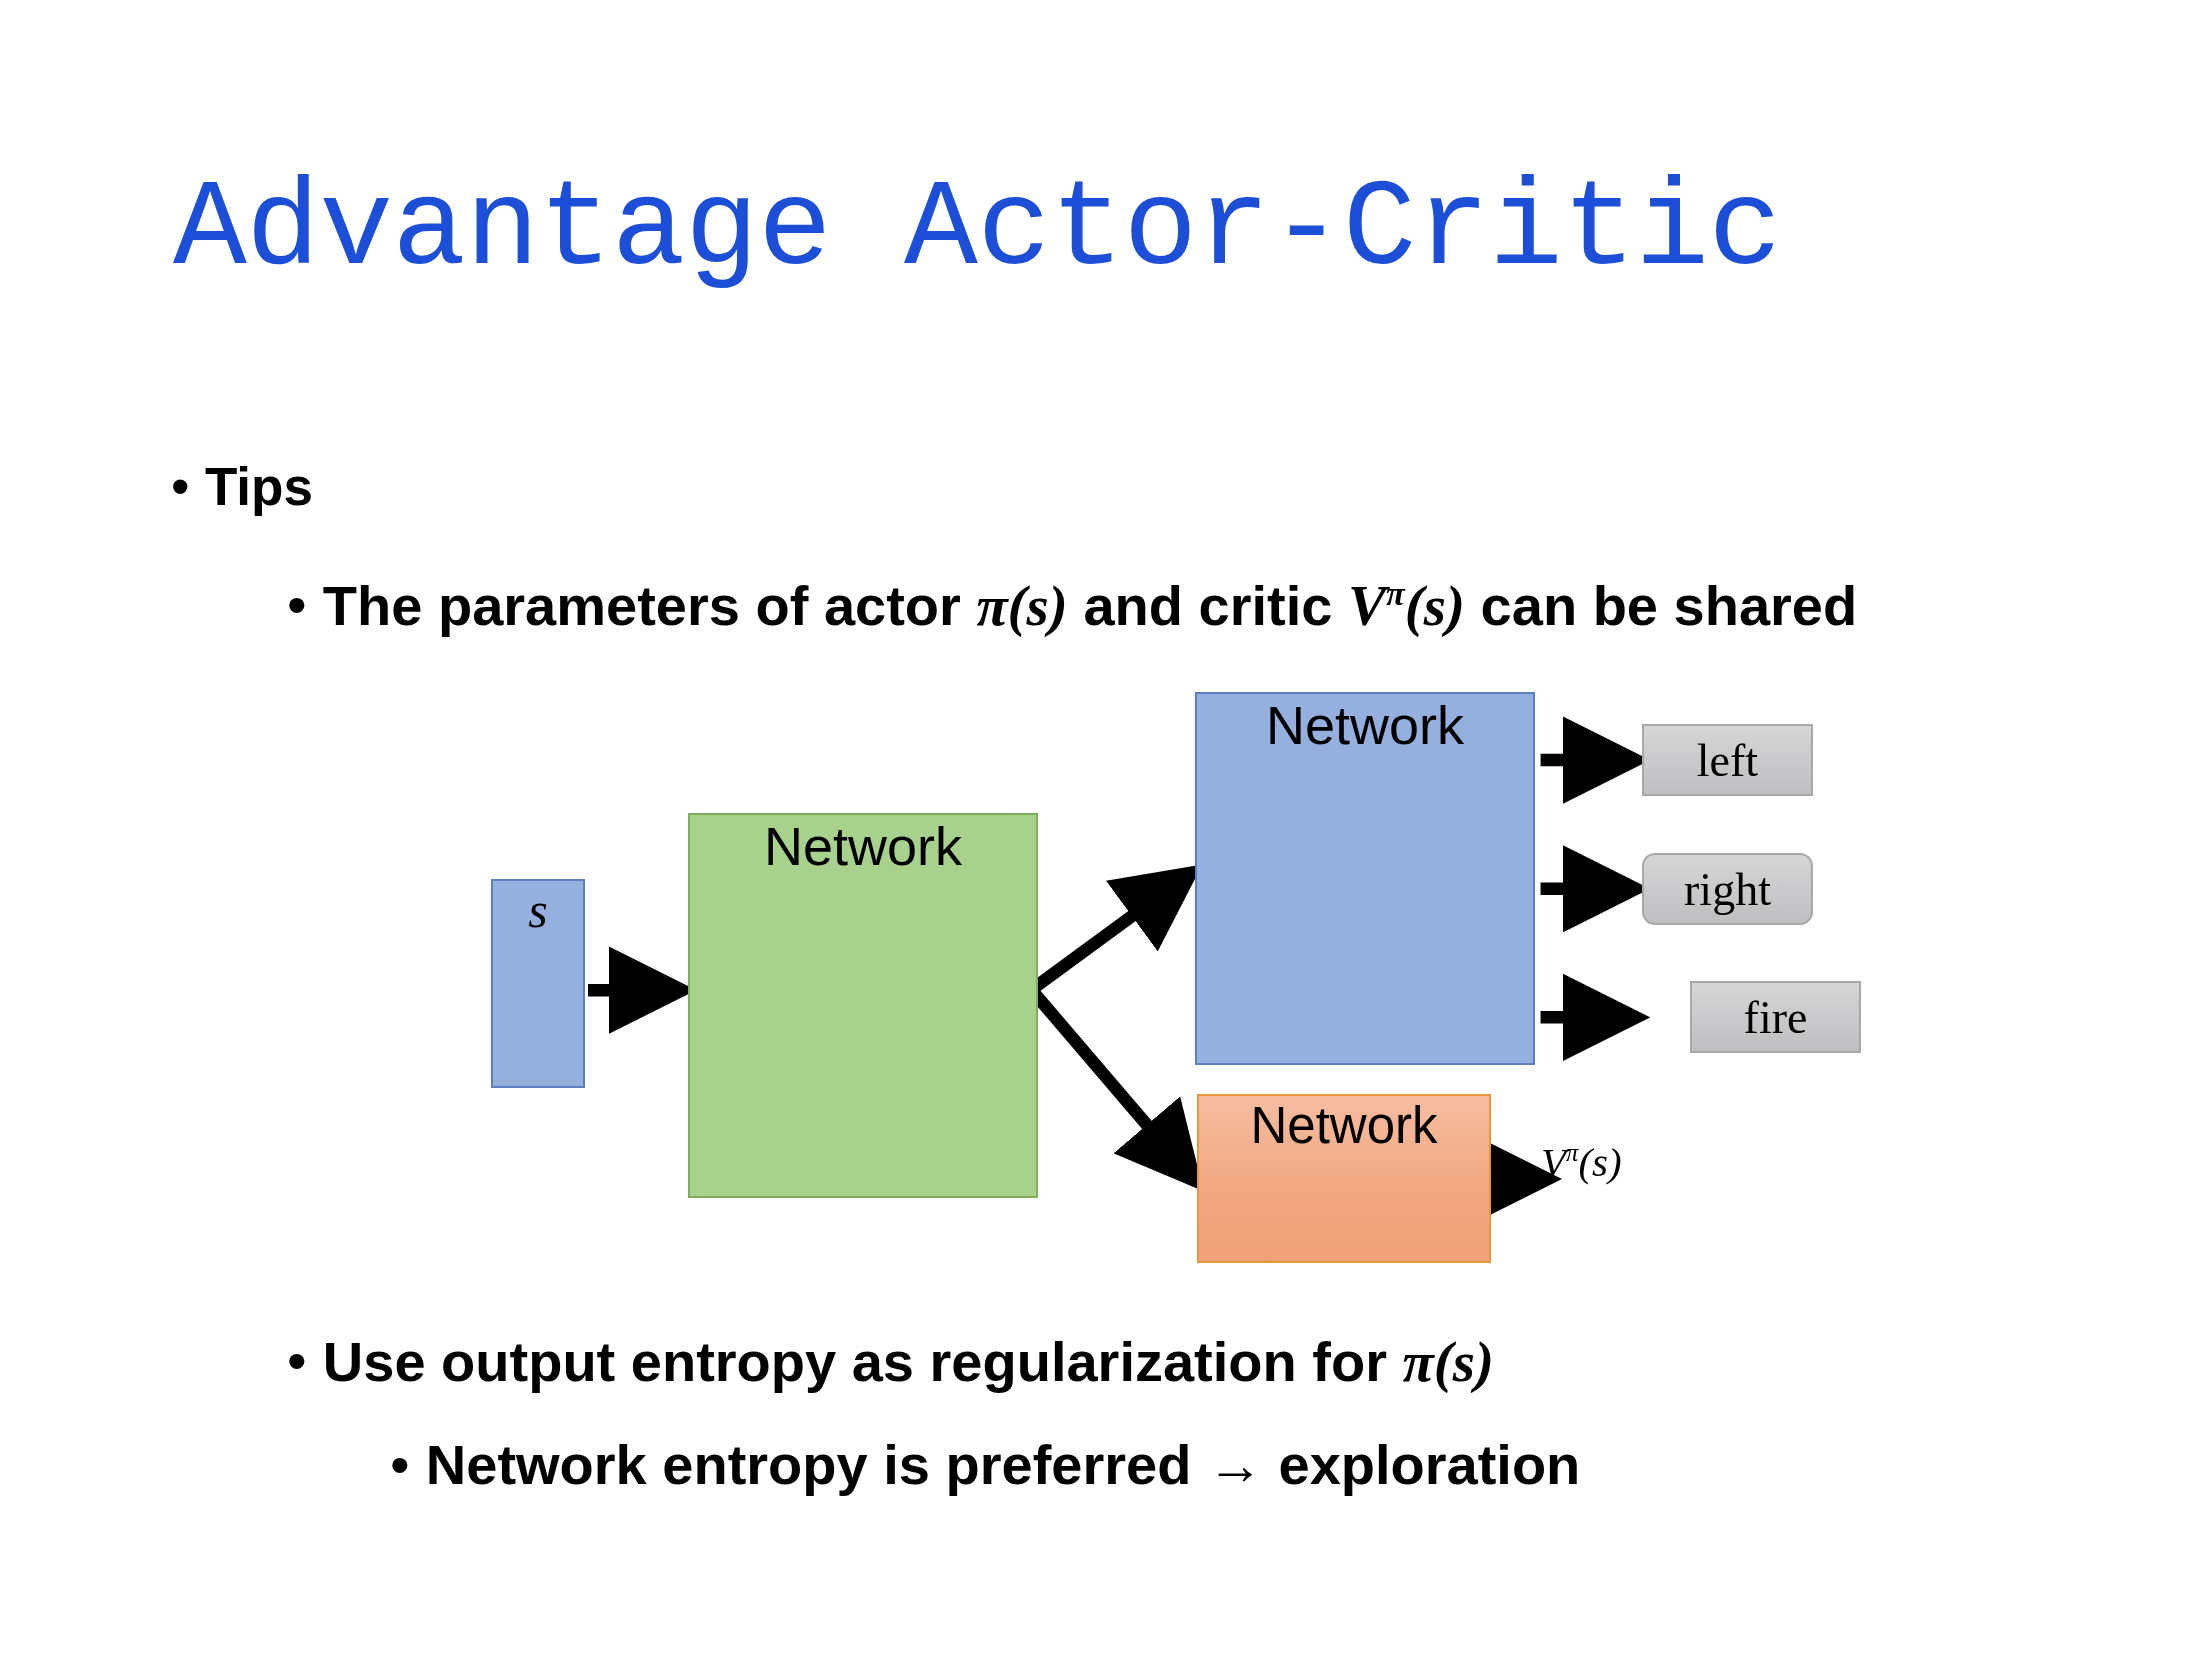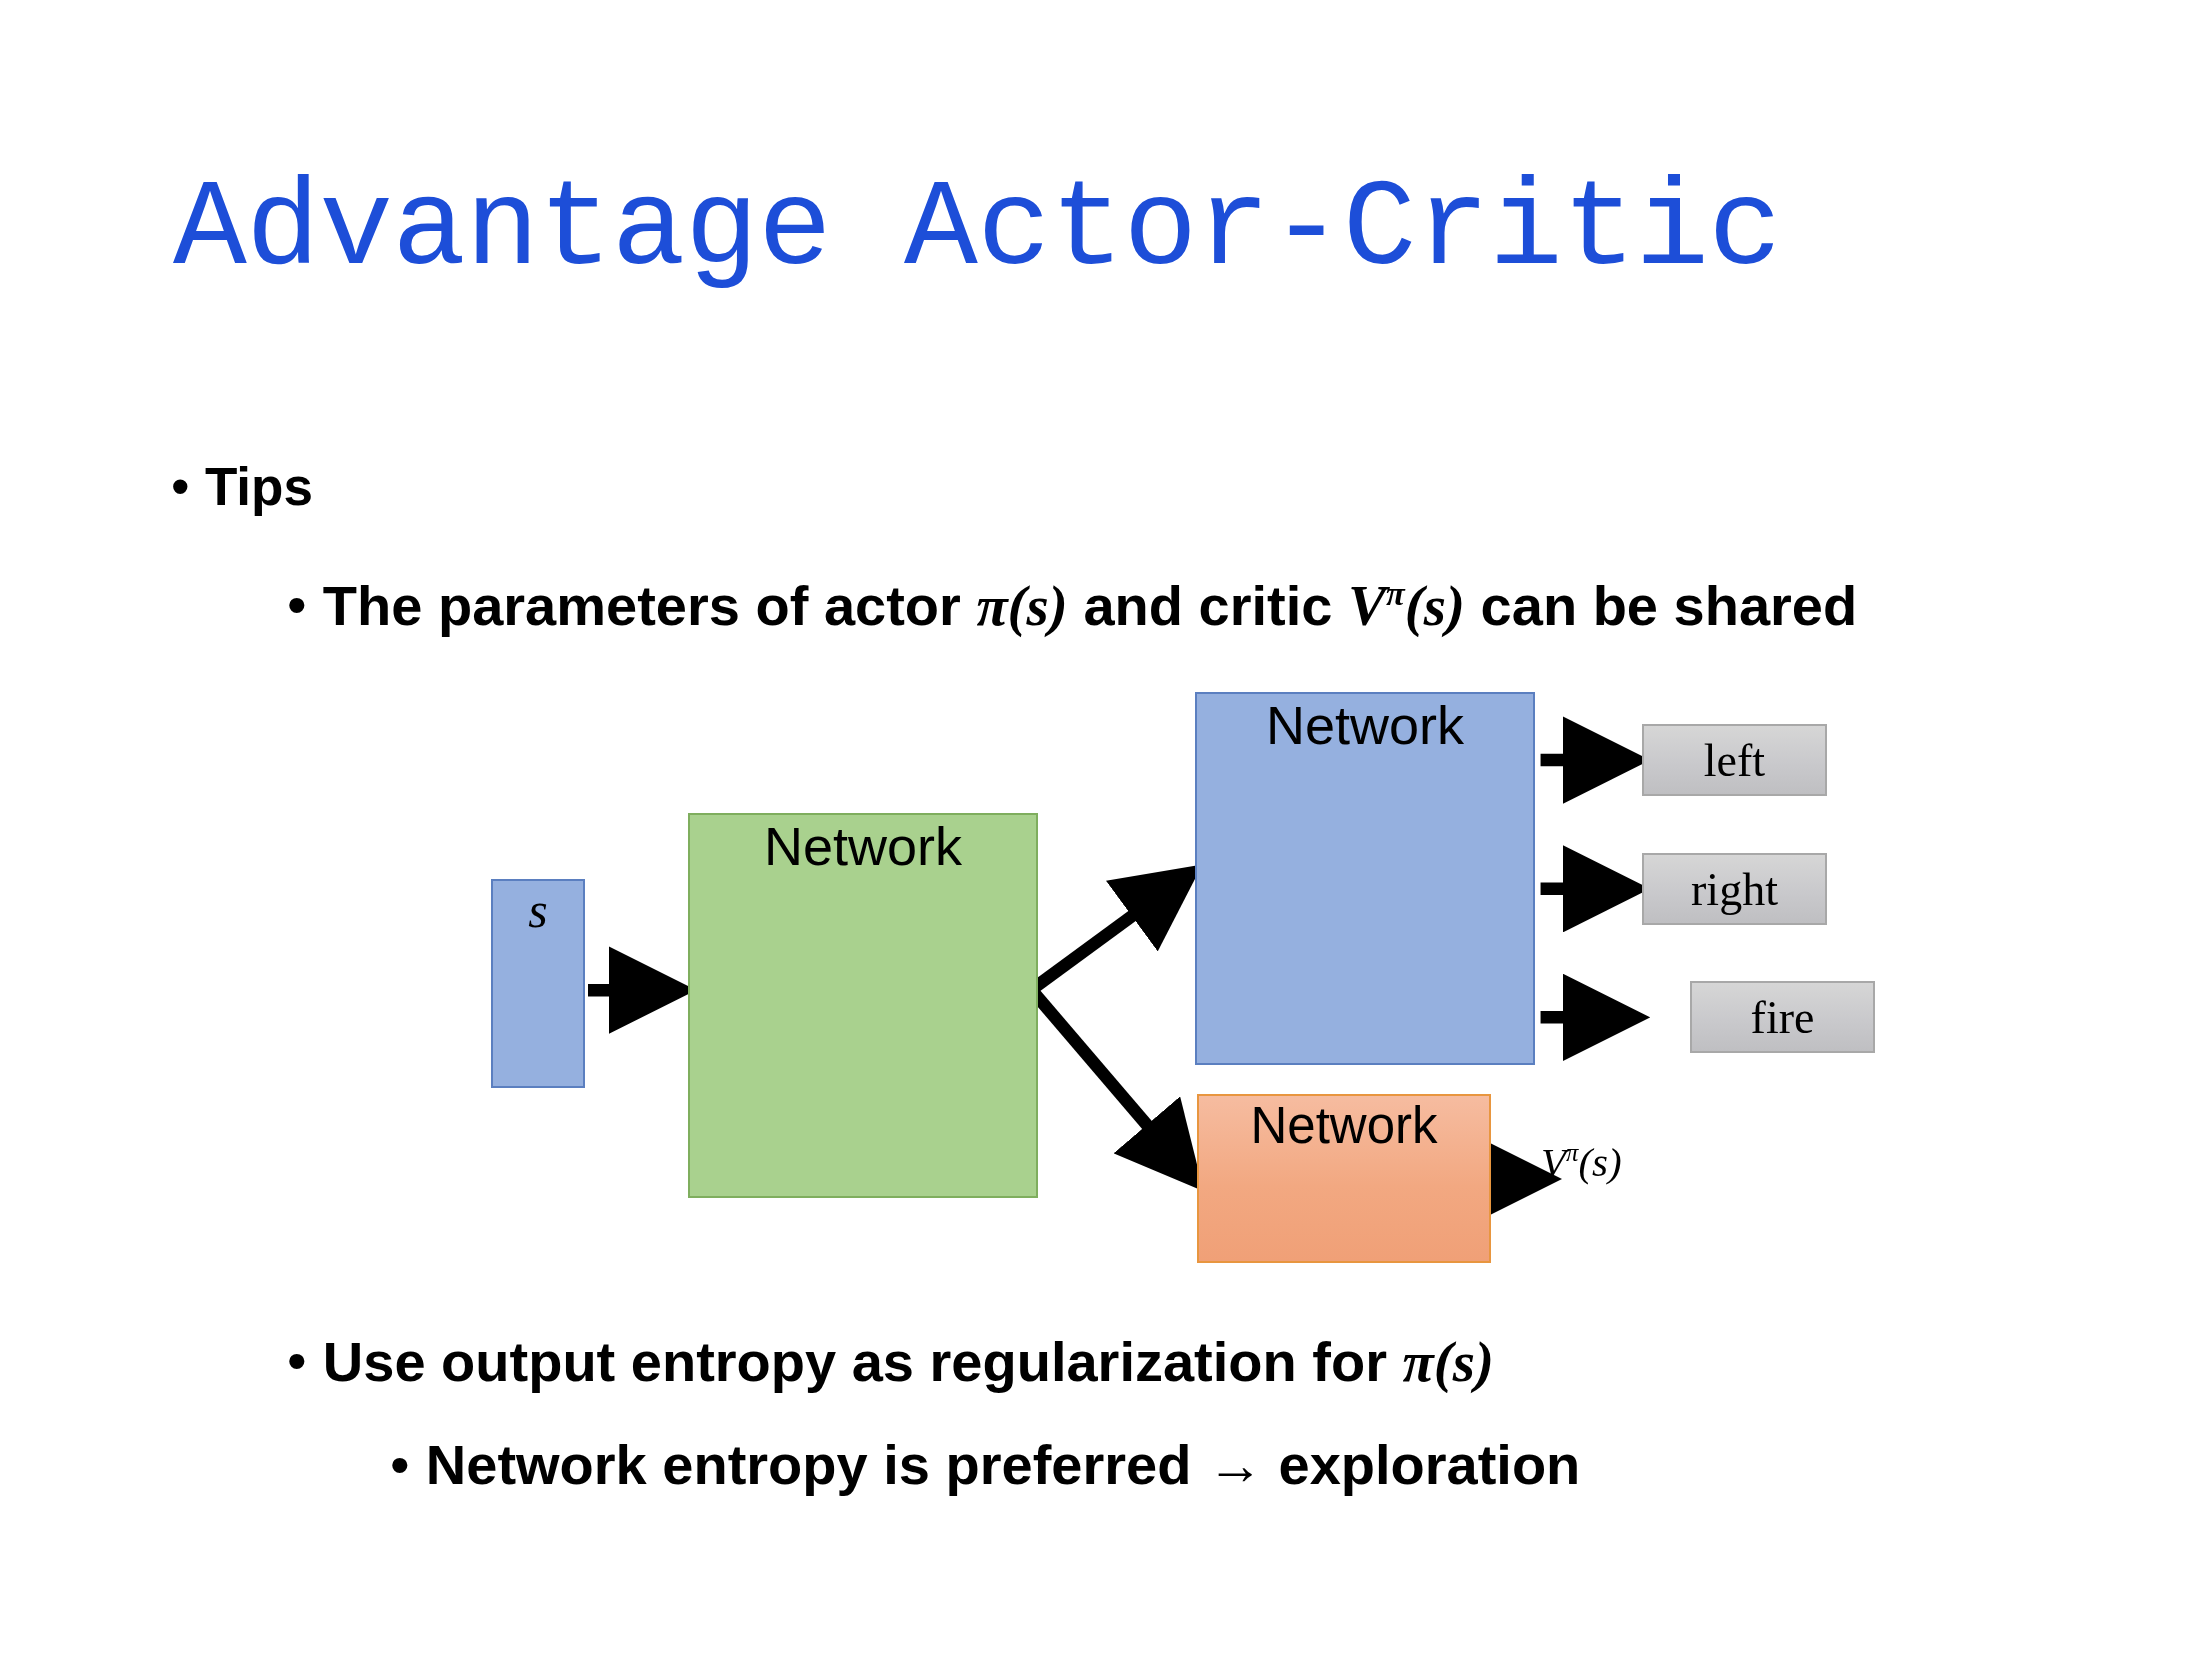--- a/index.html
+++ b/index.html
@@ -138,33 +138,33 @@
     width: 294px;
     height: 169px;
     background: linear-gradient(to bottom, #F6BCA0 0%, #F2A881 55%, #F0A077 100%);
     border: 2.2px solid #E8963F;
     font-size: 51px;
   }
 
   .out-box {
     position: absolute;
     box-sizing: border-box;
-    width: 185px;
+    width: 171px;
     height: 72px;
     background: linear-gradient(to bottom, #D6D6D6 0%, #C9C9CC 55%, #BFBFC2 100%);
     border: 2.2px solid #A8A8A8;
     display: flex;
     align-items: center;
     justify-content: center;
     font-family: "Liberation Serif", "DejaVu Serif", serif;
     font-size: 46px;
     color: #000000;
   }
   .out-left  { left: 1642px; top: 724px; }
-  .out-right { left: 1642px; top: 853px; }
+  .out-right { left: 1642px; top: 853px; border-radius: 13px; }
   .out-fire  { left: 1642px; top: 981px; margin-left: 48px; }
 
   .vpi-label {
     position: absolute;
     left: 1541px;
     top: 1138px;
     font-family: "Liberation Serif", "DejaVu Serif", serif;
     font-style: italic;
     font-size: 41px;
     white-space: nowrap;

